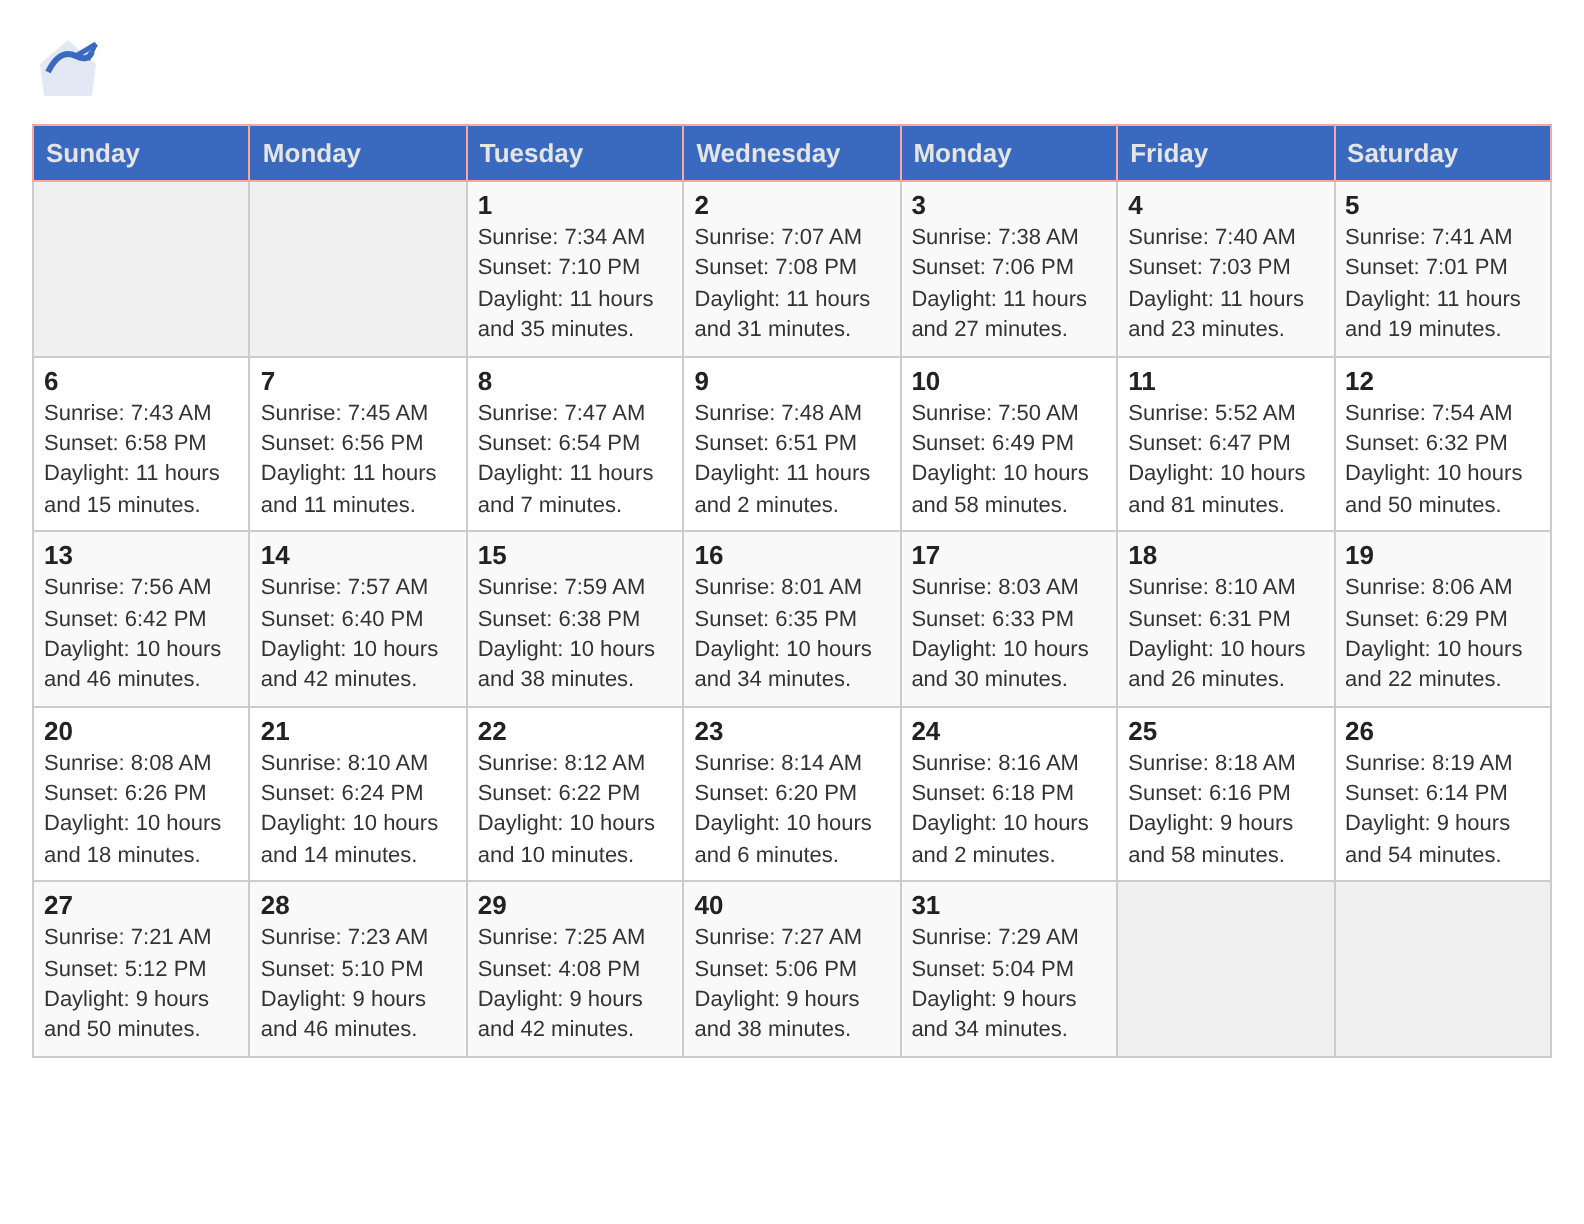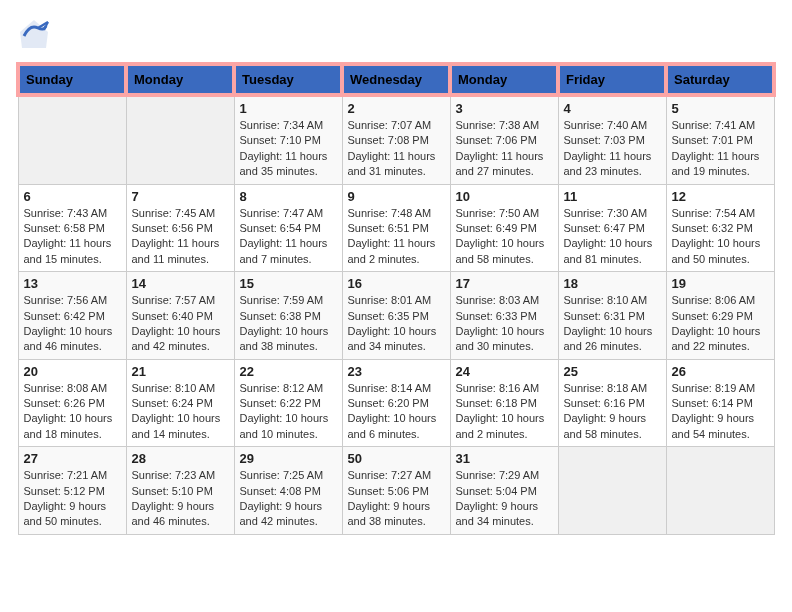--- a/index.html
+++ b/index.html
@@ -46,26 +46,26 @@
       font-size: 16px;
       color: #555;
     }
     table {
       width: 100%;
       border-collapse: collapse;
       table-layout: fixed;
     }
     thead th {
       background-color: #3a6abf;
-      color: #000000;
+      color: #e5e5e5;
       text-align: left;
       padding: 6px 6px;
       font-size: 13px;
       font-weight: bold;
-      border: 4px solid #fca5a5;
+      border: 1px solid #fca5a5;
     }
     tbody td {
       border: 1px solid #ccc;
       vertical-align: top;
       padding: 4px 5px;
       font-size: 11px;
       color: #333;
       height: 85px;
       background: #fff;
     }
@@ -203,21 +203,21 @@
         <span class="day-number">10</span>
         <div class="cell-content">
           <span>Sunrise: 7:50 AM</span><br>
           <span>Sunset: 6:49 PM</span><br>
           <span>Daylight: 10 hours and 58 minutes.</span>
         </div>
       </td>
         <td>
         <span class="day-number">11</span>
         <div class="cell-content">
-          <span>Sunrise: 7:30 AM</span><br>
+          <span>Sunrise: 5:52 AM</span><br>
           <span>Sunset: 6:47 PM</span><br>
           <span>Daylight: 10 hours and 81 minutes.</span>
         </div>
       </td>
         <td>
         <span class="day-number">12</span>
         <div class="cell-content">
           <span>Sunrise: 7:54 AM</span><br>
           <span>Sunset: 6:32 PM</span><br>
           <span>Daylight: 10 hours and 50 minutes.</span>
@@ -359,21 +359,21 @@
       </td>
         <td>
         <span class="day-number">29</span>
         <div class="cell-content">
           <span>Sunrise: 7:25 AM</span><br>
           <span>Sunset: 4:08 PM</span><br>
           <span>Daylight: 9 hours and 42 minutes.</span>
         </div>
       </td>
         <td>
-        <span class="day-number">50</span>
+        <span class="day-number">40</span>
         <div class="cell-content">
           <span>Sunrise: 7:27 AM</span><br>
           <span>Sunset: 5:06 PM</span><br>
           <span>Daylight: 9 hours and 38 minutes.</span>
         </div>
       </td>
         <td>
         <span class="day-number">31</span>
         <div class="cell-content">
           <span>Sunrise: 7:29 AM</span><br>

